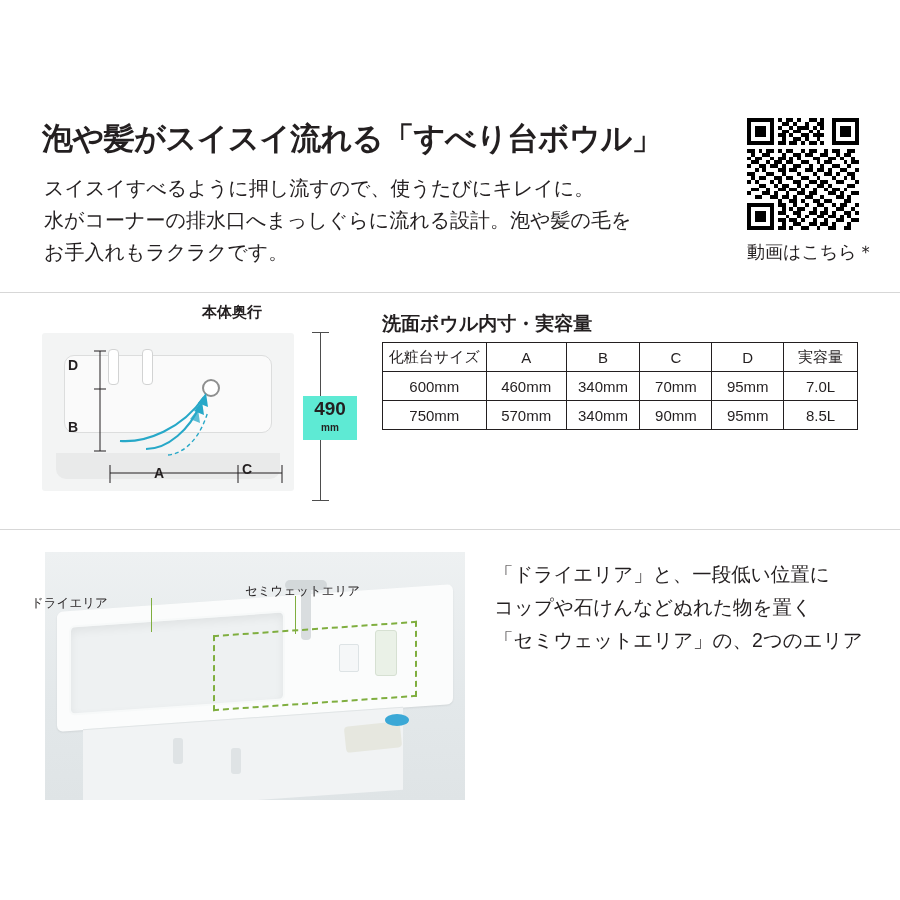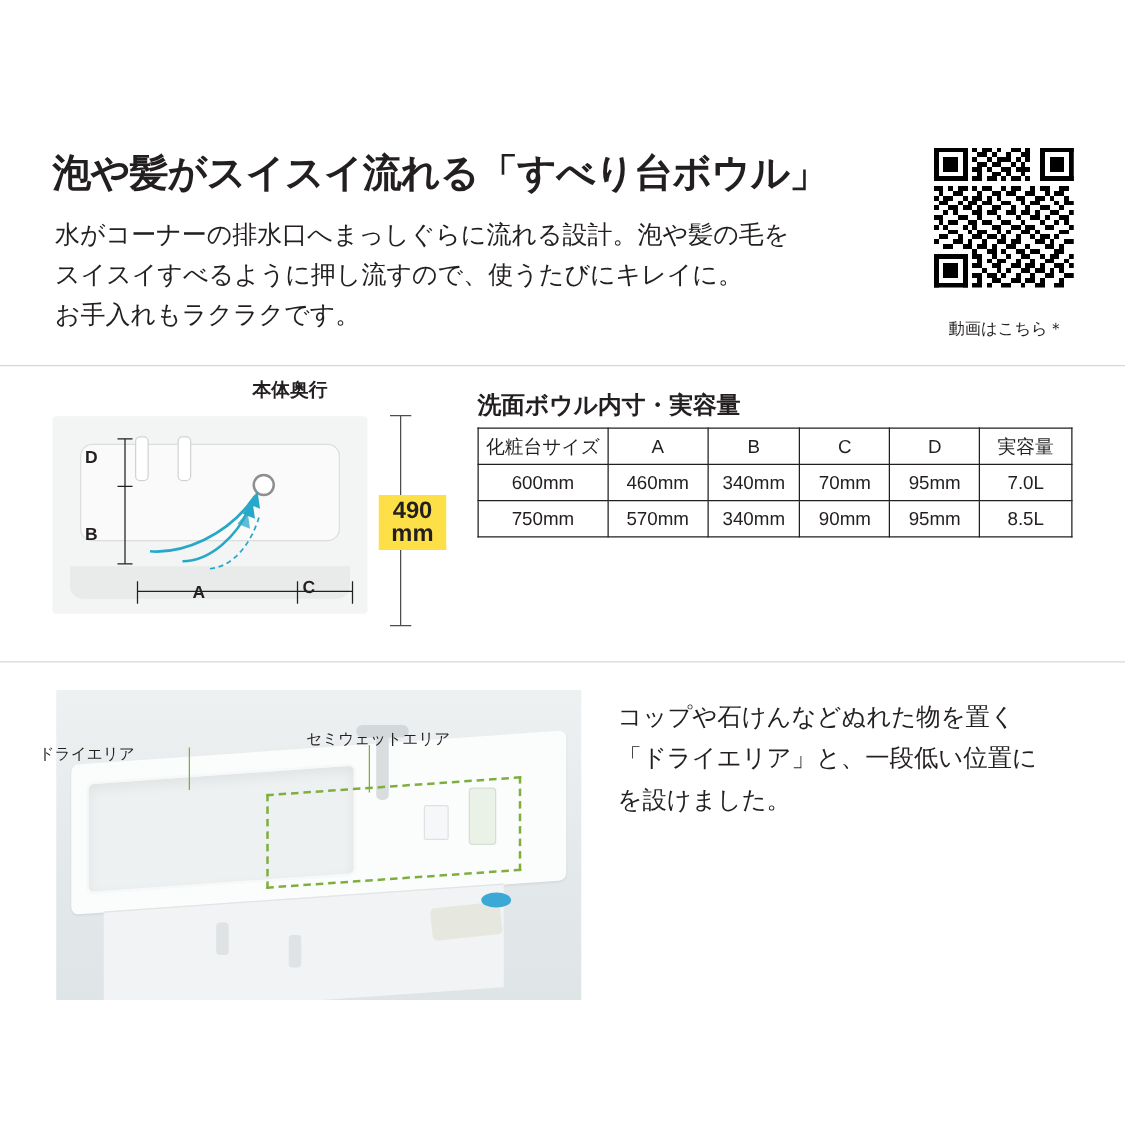--- a/index.html
+++ b/index.html
@@ -49,23 +49,22 @@
     left: 747px;
     top: 118px;
     width: 116px;
   }
   .qr {
     width: 112px;
     height: 112px;
     display: block;
   }
   .qr-caption {
-    margin-top: 24px;
-    font-size: 13px;
-    text-align: center;
+    margin-top: 10px;
+    font-size: 18px;
     color: #231f20;
     white-space: nowrap;
   }
 
   
   .divider {
     position: absolute;
     left: 0;
     right: 0;
     height: 1px;
@@ -166,27 +165,27 @@
   .depth-cap-top { top: 332px; }
   .depth-cap-bot { top: 500px; }
   .depth-value {
     position: absolute;
     left: 303px;
     top: 396px;
     width: 54px;
     text-align: center;
     font-size: 19px;
     font-weight: bold;
-    background: #fde047;
+    background: #5eead4;
     line-height: 19px;
     padding: 3px 0;
   }
   .depth-value small {
     display: block;
-    font-size: 19px;
+    font-size: 10px;
     font-weight: bold;
   }
 
   
   .table-title {
     position: absolute;
     left: 382px;
     top: 311px;
     font-size: 19px;
     font-weight: bold;
@@ -363,22 +362,22 @@
   .right-copy div { white-space: nowrap; }
 </style>
 </head>
 <body>
 
 <div class="page">
 
   <div class="headline">泡や髪がスイスイ流れる「すべり台ボウル」</div>
 
   <div class="lead">
+    <div>スイスイすべるように押し流すので、使うたびにキレイに。</div>
     <div>水がコーナーの排水口へまっしぐらに流れる設計。泡や髪の毛を</div>
-    <div>スイスイすべるように押し流すので、使うたびにキレイに。</div>
     <div>お手入れもラクラクです。</div>
   </div>
 
   <div class="qr-wrap">
     <svg class="qr" viewBox="0 0 29 29" shape-rendering="crispEdges">
       <rect width="29" height="29" fill="#ffffff"></rect>
       <g fill="#000000">
         <rect x="0" y="0" width="7" height="1"></rect>
           <rect x="0" y="6" width="7" height="1"></rect>
         <rect x="0" y="0" width="1" height="7"></rect>
@@ -700,18 +699,18 @@
     <div class="sponge"></div>
     <div class="blue-cap"></div>
     <div class="dash-area"></div>
     <div class="leader l1"></div>
     <div class="leader l2"></div>
   </div>
   <div class="photo-label dry">ドライエリア</div>
   <div class="photo-label wet">セミウェットエリア</div>
 
   <div class="right-copy">
+    <div>「ドライエリア」と、一段低い位置に</div>
     <div>コップや石けんなどぬれた物を置く</div>
-    <div>「ドライエリア」と、一段低い位置に</div>
-    <div>を設けました。</div>
+    <div>「セミウェットエリア」の、2つのエリア</div>
   </div>
 
 </div>
 
 </body></html>

